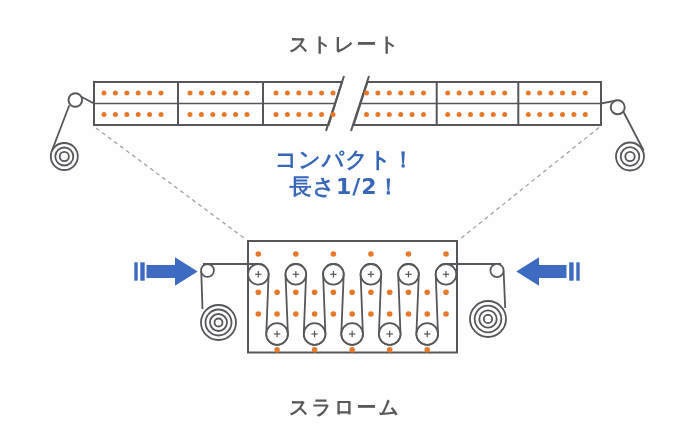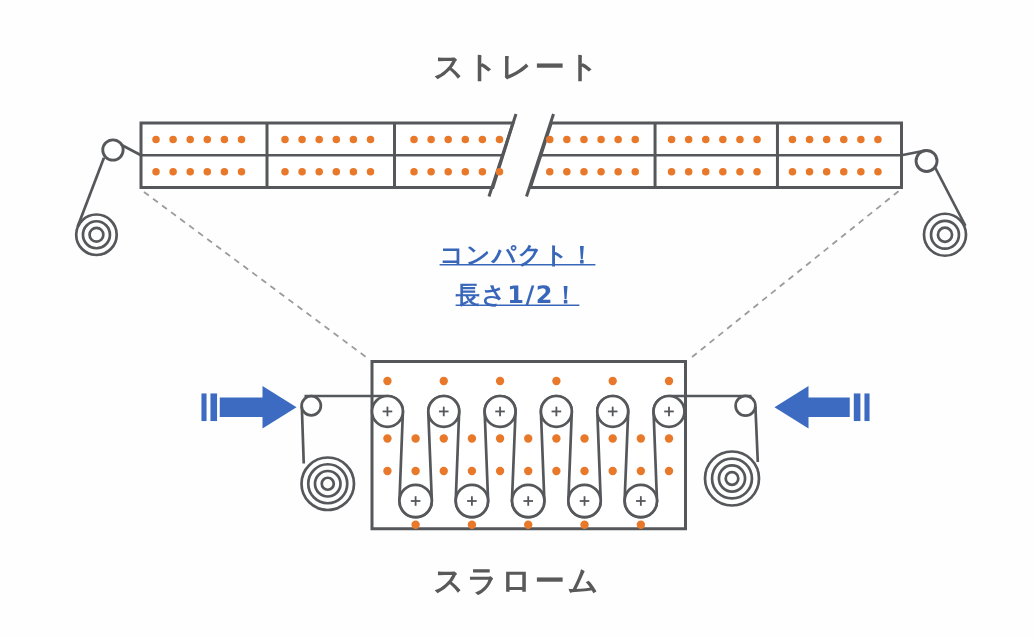--- a/index.html
+++ b/index.html
@@ -2,21 +2,21 @@
 <html><head>
 <meta charset="utf-8">
 <style>
   html,body{margin:0;padding:0;}
   body{width:690px;height:425px;overflow:hidden;font-family:"DejaVu Sans","Liberation Sans",sans-serif;}
   #stage{position:relative;width:690px;height:425px;}
   #diagram{position:absolute;left:0;top:0;}
   .lbl{position:absolute;left:0;right:0;text-align:center;font-weight:700;letter-spacing:2px;}
   .title{font-size:20px;top:31px;}
   .title.bottom{top:374px;}
-  .callout{top:156px;font-size:16px;line-height:27px;letter-spacing:1px;text-decoration:underline;}
+  .callout{top:146px;font-size:22px;line-height:27px;letter-spacing:1px;}
 </style>
 </head>
 <body style="background: rgb(254, 254, 254);">
 
 <div id="stage">
   <svg id="diagram" width="690" height="425" viewBox="0 0 690 425">
       <g>
         <g>
           <line x1="94" y1="103.5" x2="77" y2="94.5" stroke="#55575A" stroke-width="1.8"></line>
           <circle cx="75.3" cy="100" r="6.8" fill="#fff" stroke="#55575A" stroke-width="1.9"></circle>
@@ -236,14 +236,14 @@
       </g>
     </svg>
 
   <div class="lbl title" style="color: rgb(89, 89, 89);">ストレート</div>
 
   <div class="lbl callout" style="color: rgb(56, 103, 186);">
     <div>コンパクト！</div>
     <div>長さ1/2！</div>
   </div>
 
-  <div class="lbl title bottom" style="color: rgb(89, 89, 89);">スラローム</div>
+  <div class="lbl title bottom" style="color: rgb(89, 89, 89); margin-top: 20px;">スラローム</div>
 </div>
 
 </body></html>

